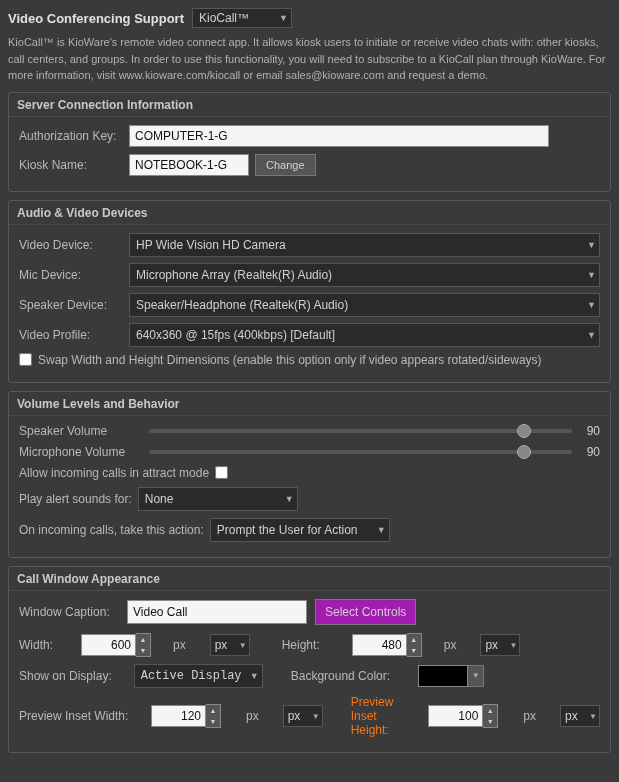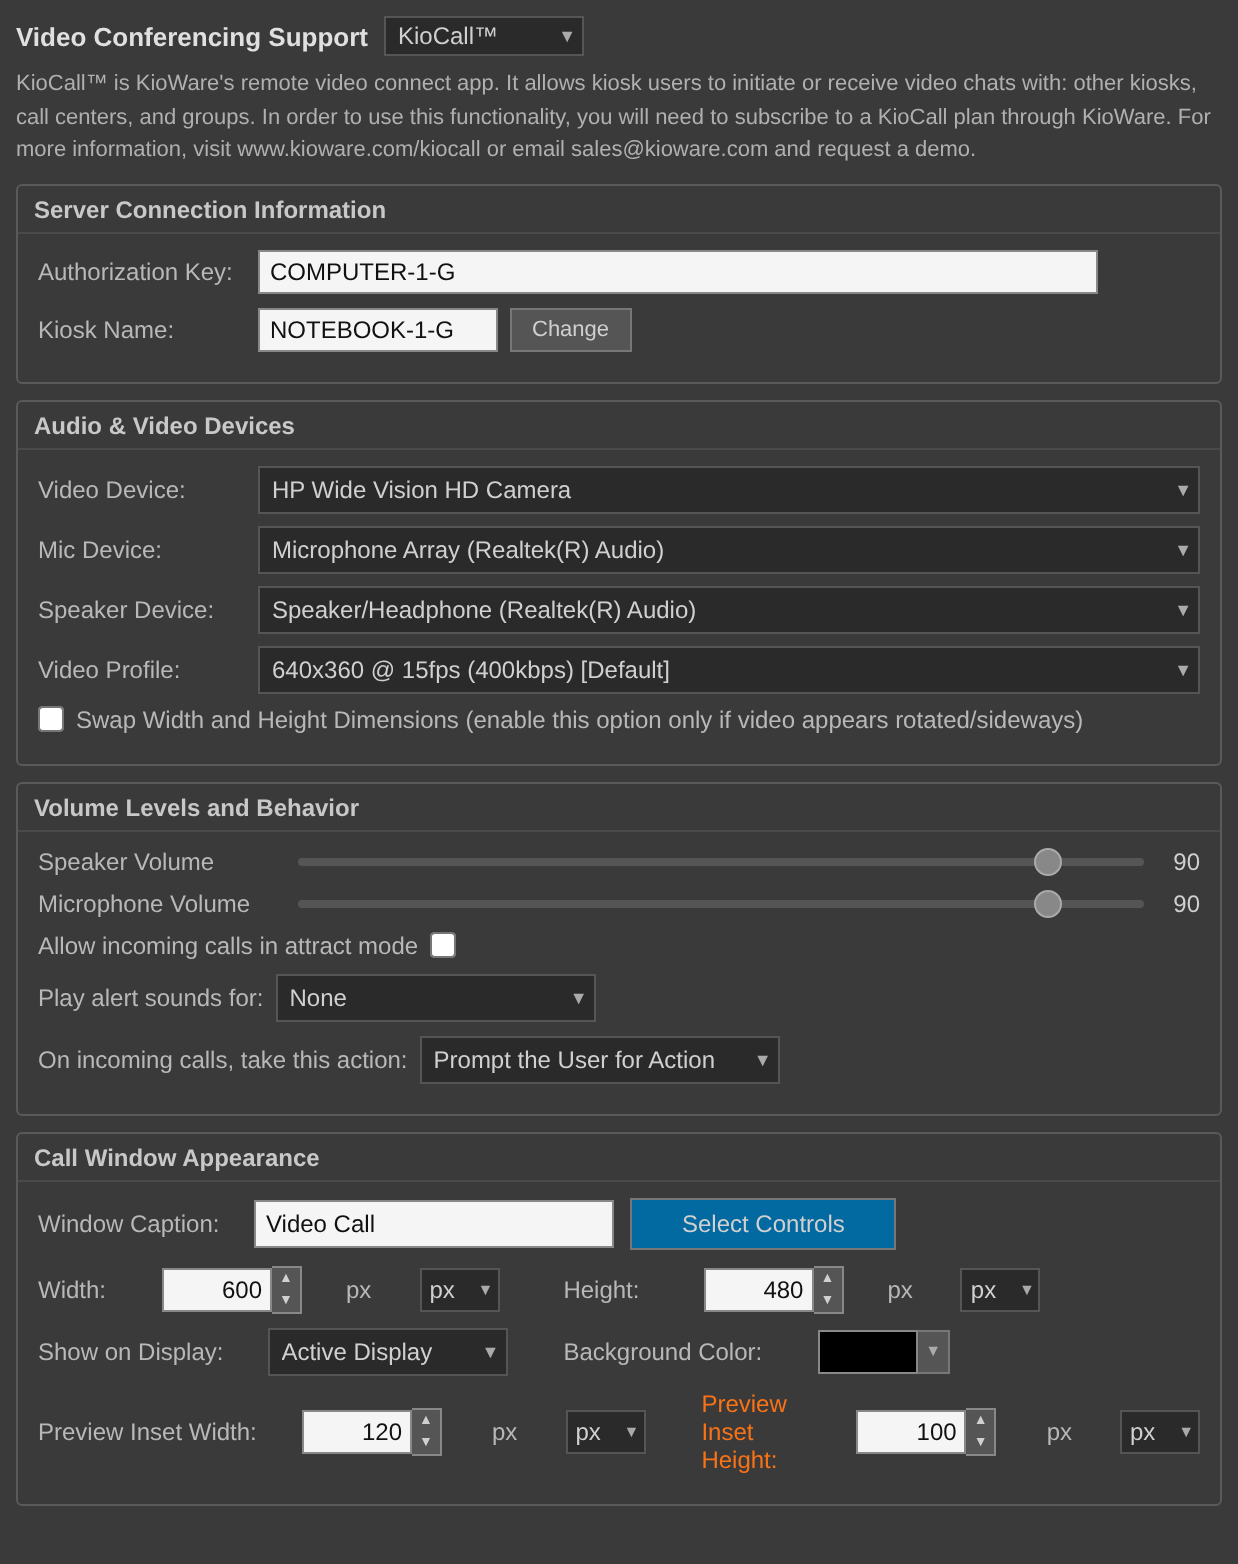--- a/index.html
+++ b/index.html
@@ -241,24 +241,24 @@
     .window-caption-input {
       background: #f5f5f5;
       border: 1px solid #888;
       color: #111;
       padding: 2px 5px;
       font-size: 12px;
       height: 24px;
       width: 180px;
     }
     .select-controls-btn {
-      background: #0369a1;
+      background: #a21caf;
       border: 1px solid #777;
       color: #d0d0d0;
-      padding: 3px 25px;
+      padding: 3px 9px;
       font-size: 12px;
       cursor: pointer;
       height: 26px;
     }
     .dimension-row {
       display: flex;
       align-items: center;
       margin-bottom: 7px;
       gap: 22px;
     }
@@ -511,21 +511,21 @@
         <div class="px-dropdown" style="margin-left:2px;">
           <select>
             <option>px</option>
           </select>
         </div>
       </div>
 
       <div class="dimension-row">
         <span style="color:#b8b8b8; font-size:12px; min-width:90px;">Show on Display:</span>
         <div class="select-inline-wrapper">
-          <select class="select-inline" style="min-width:120px;"><option>Active Display</option><option>Primary</option><option>Secondary</option></select>
+          <select class="select-inline" style="min-width:120px;font-family:Liberation Mono, monospace;"><option>Active Display</option><option>Primary</option><option>Secondary</option></select>
         </div>
         <span style="color:#b8b8b8; font-size:12px; margin: 0 6px;">Background Color:</span>
         <div class="color-dropdown">
           <div class="color-box"></div>
           <div class="color-dropdown-arrow">▼</div>
         </div>
       </div>
 
       <div class="dimension-row">
         <span style="color:#b8b8b8; font-size:12px; min-width:110px;">Preview Inset Width:</span>

